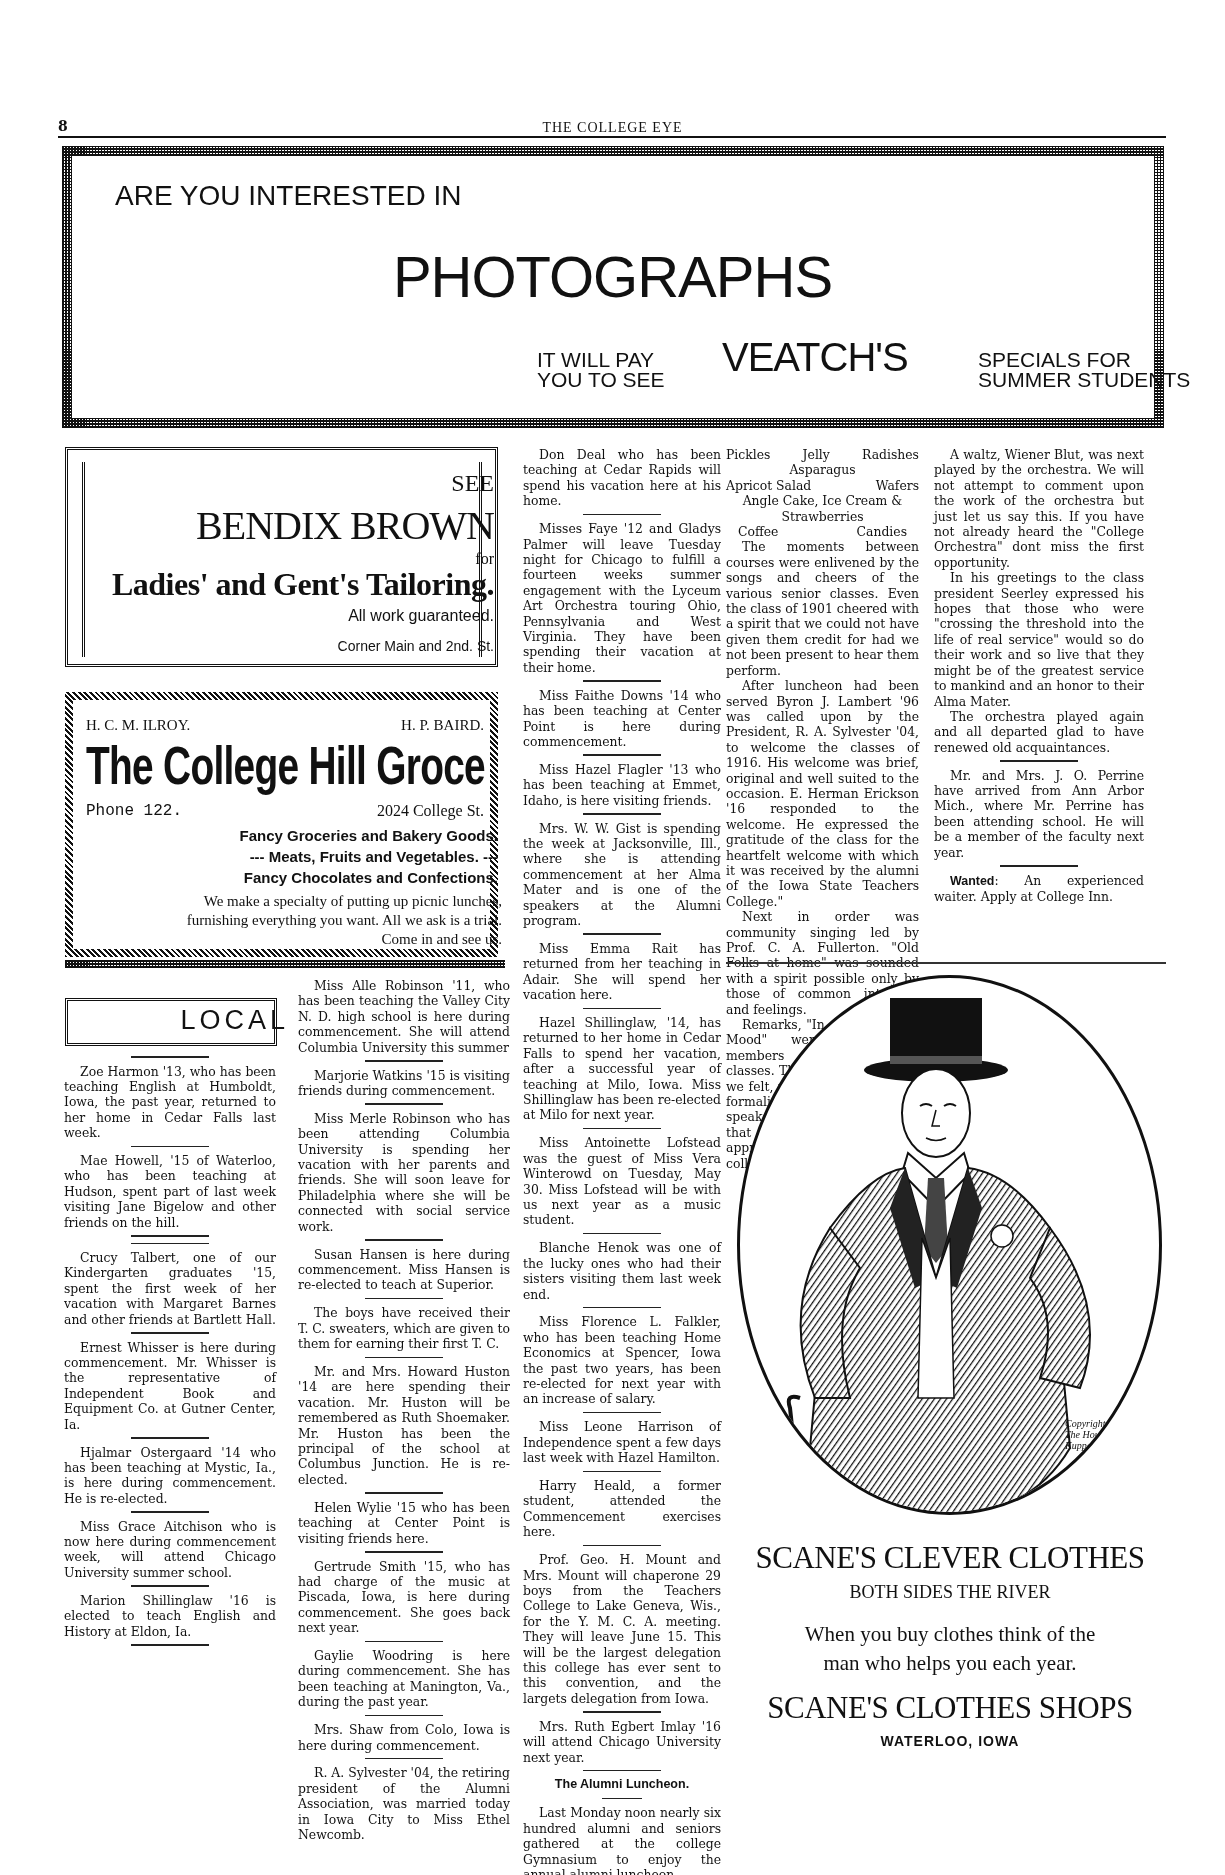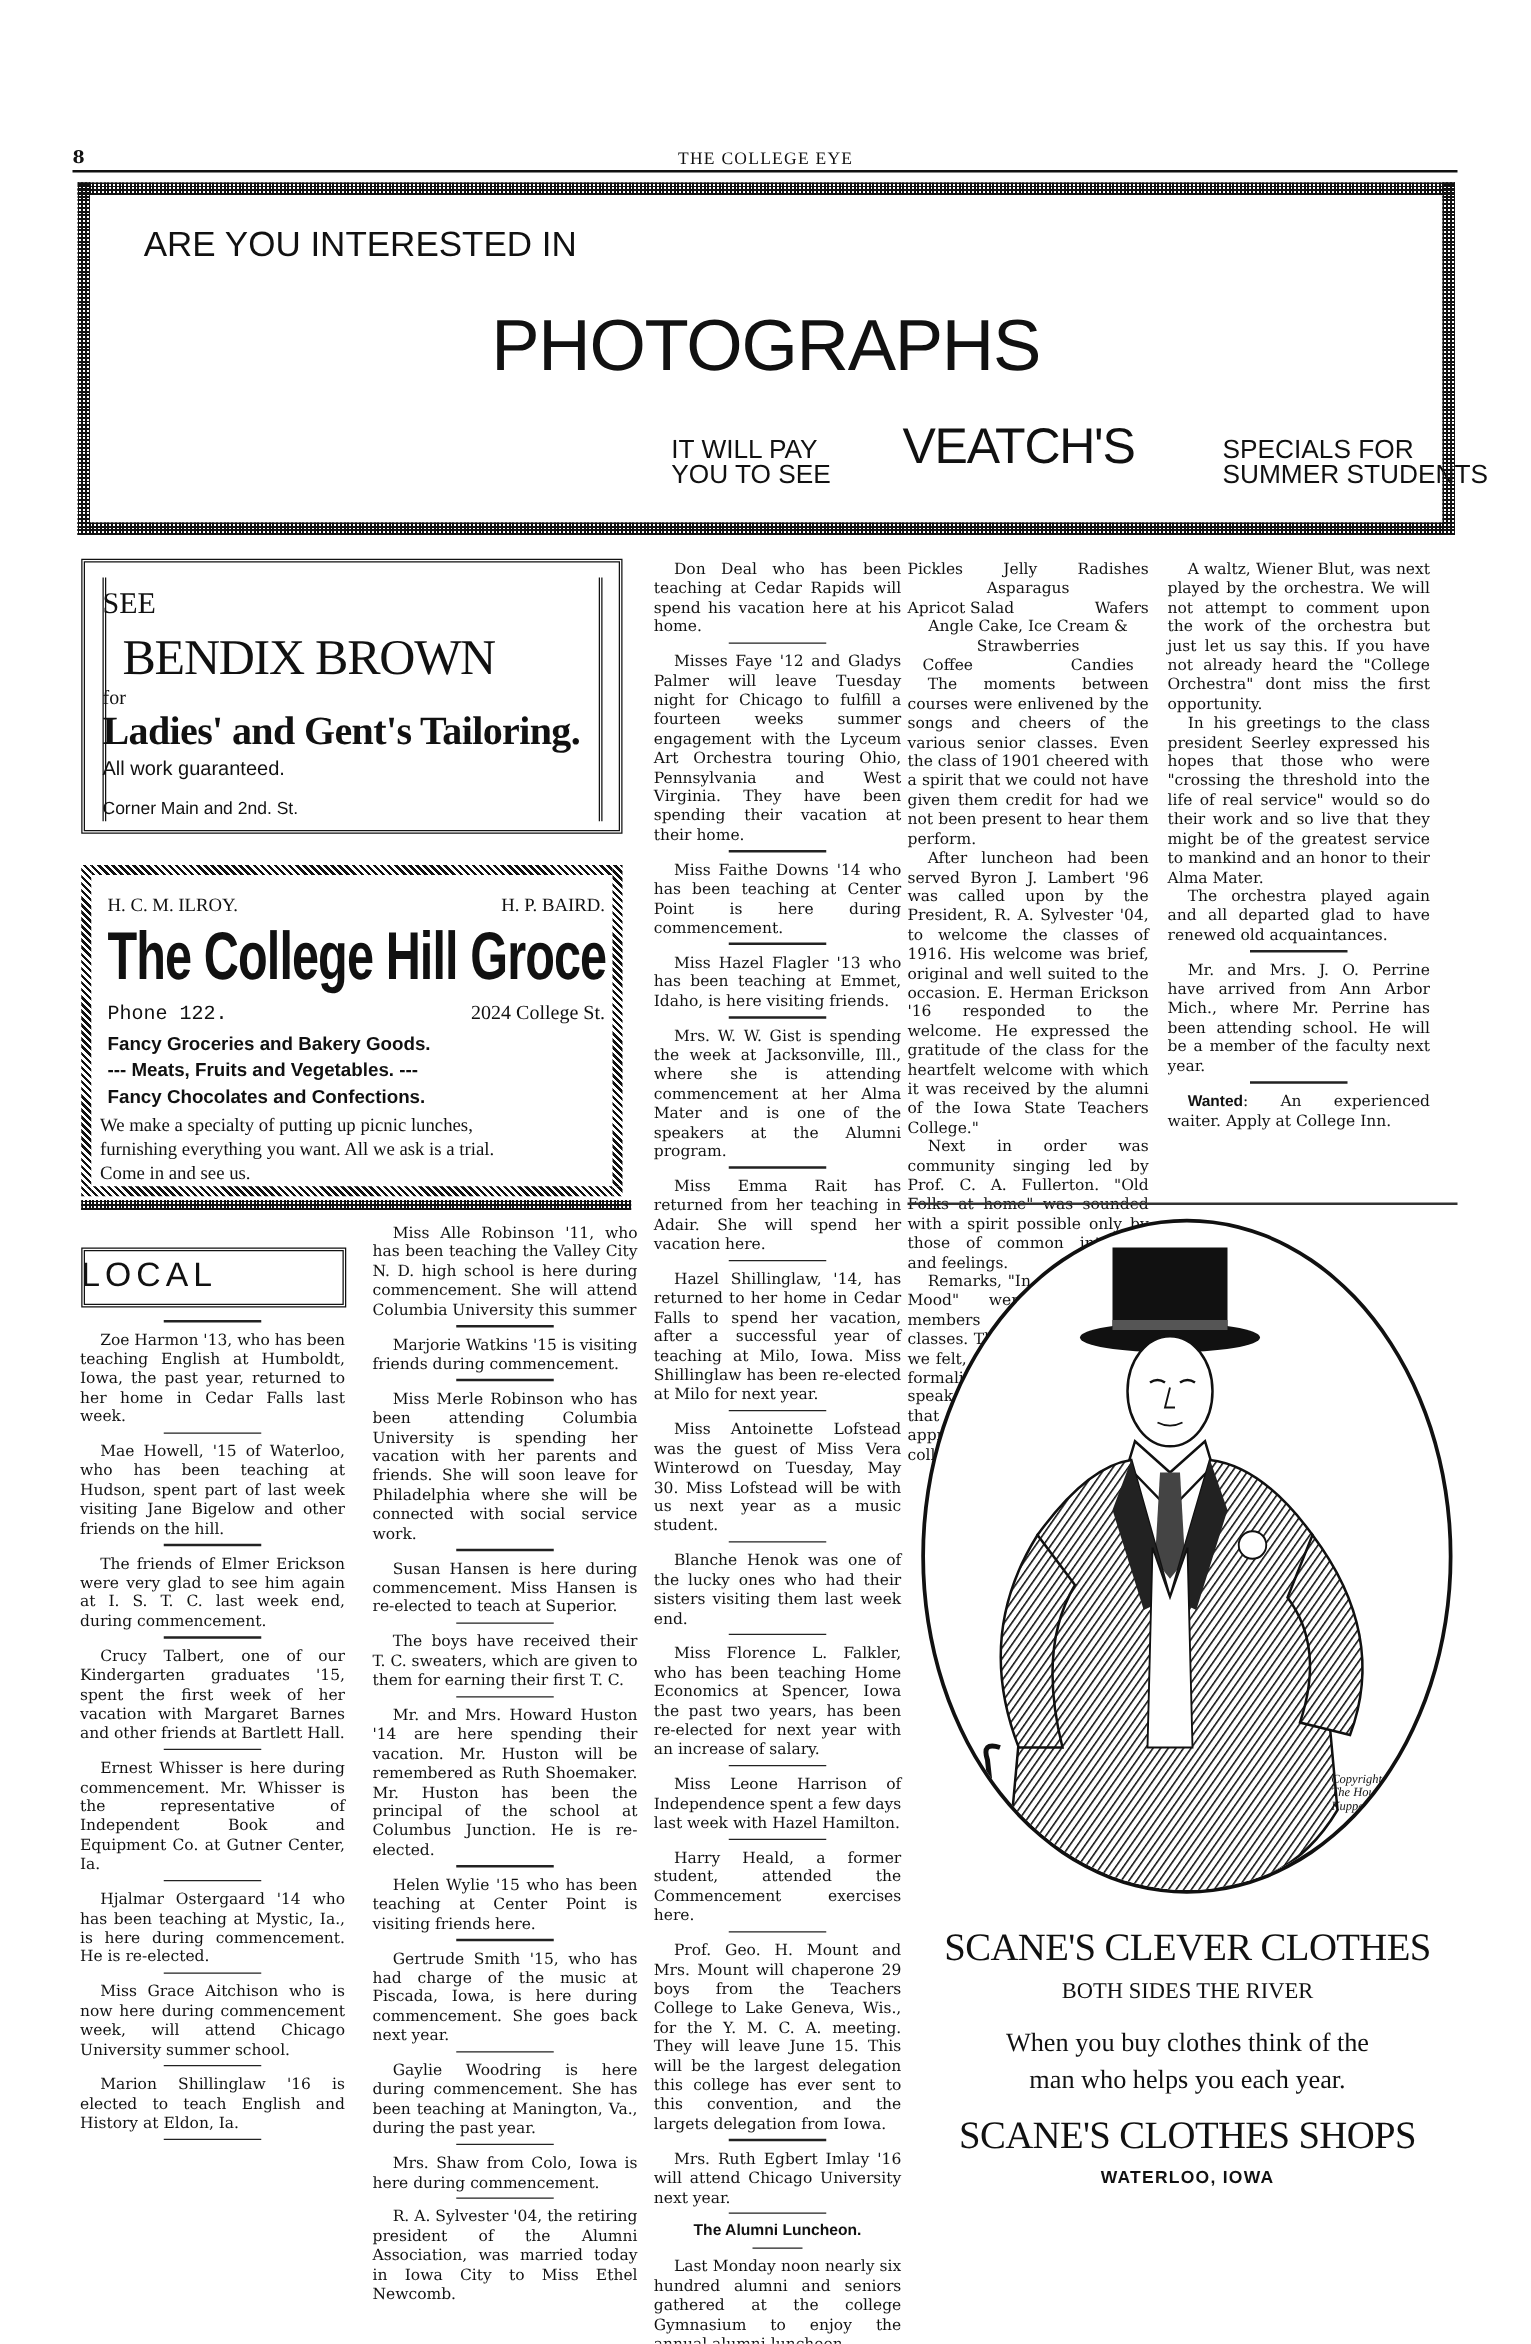--- a/index.html
+++ b/index.html
@@ -24,21 +24,21 @@
   
   .photo-q { left: 115px; top: 180px; font-size: 28px; }
   .photo-main { left: 0; width: 1225px; top: 243px; text-align: center; font-size: 58px; letter-spacing: -1px; }
   .photo-pay { left: 537px; top: 350px; font-size: 21px; line-height: 20px; }
   .photo-veatch { left: 678px; top: 335px; font-size: 40px; letter-spacing: -1px; margin-left: 44px; }
   .photo-specials { left: 978px; top: 350px; font-size: 21px; line-height: 20px; }
 
   
   .bendix-box { left: 65px; top: 447px; width: 433px; height: 220px; border: 3px double #111; }
   .bendix-inner { left: 82px; top: 462px; width: 400px; height: 195px; border-left: 3px double #111; border-right: 3px double #111; }
-  .ctr { text-align: left; }
+  .ctr { text-align: right; margin-left: 12px; }
 
   
   .col { font-size: 12.4px; line-height: 15.4px; text-align: justify; }
   .col p { text-indent: 1.3em; }
   .col .sep { width: 78px; height: 1.5px; background: #222; margin: 5px auto 6px; }
   .col .head { text-align: center; font-family: "Liberation Sans", sans-serif; font-weight: bold; font-size: 12.5px; text-indent: 0; margin: 4px 0; }
   .col .ctrline { text-align: center; text-indent: 0; }
   .col .menu-row { display: flex; justify-content: space-between; text-indent: 0; }
 
   
@@ -111,21 +111,20 @@
 
 <div class="abs local-box"></div>
 <div class="abs ctr sans" style="left:65px;width:212px;top:1005px;font-size:27px;letter-spacing:4px;">LOCAL</div>
 
 <div class="abs col" style="left:64px;top:1051px;width:212px;">
   <div class="sep"></div>
   <p>Zoe Harmon '13, who has been teaching English at Humboldt, Iowa, the past year, returned to her home in Cedar Falls last week.</p>
   <div class="sep"></div>
   <p>Mae Howell, '15 of Waterloo, who has been teaching at Hudson, spent part of last week visiting Jane Bigelow and other friends on the hill.</p>
   <div class="sep"></div>
-  <p>The friends of Elmer Erickson were very glad to see him again at I. S. T. C. last week end, during commencement.</p>
   <div class="sep"></div>
   <p>Crucy Talbert, one of our Kindergarten graduates '15, spent the first week of her vacation with Margaret Barnes and other friends at Bartlett Hall.</p>
   <div class="sep"></div>
   <p>Ernest Whisser is here during commencement. Mr. Whisser is the representative of Independent Book and Equipment Co. at Gutner Center, Ia.</p>
   <div class="sep"></div>
   <p>Hjalmar Ostergaard '14 who has been teaching at Mystic, Ia., is here during commencement. He is re-elected.</p>
   <div class="sep"></div>
   <p>Miss Grace Aitchison who is now here during commencement week, will attend Chicago University summer school.</p>
   <div class="sep"></div>
   <p>Marion Shillinglaw '16 is elected to teach English and History at Eldon, Ia.</p>

